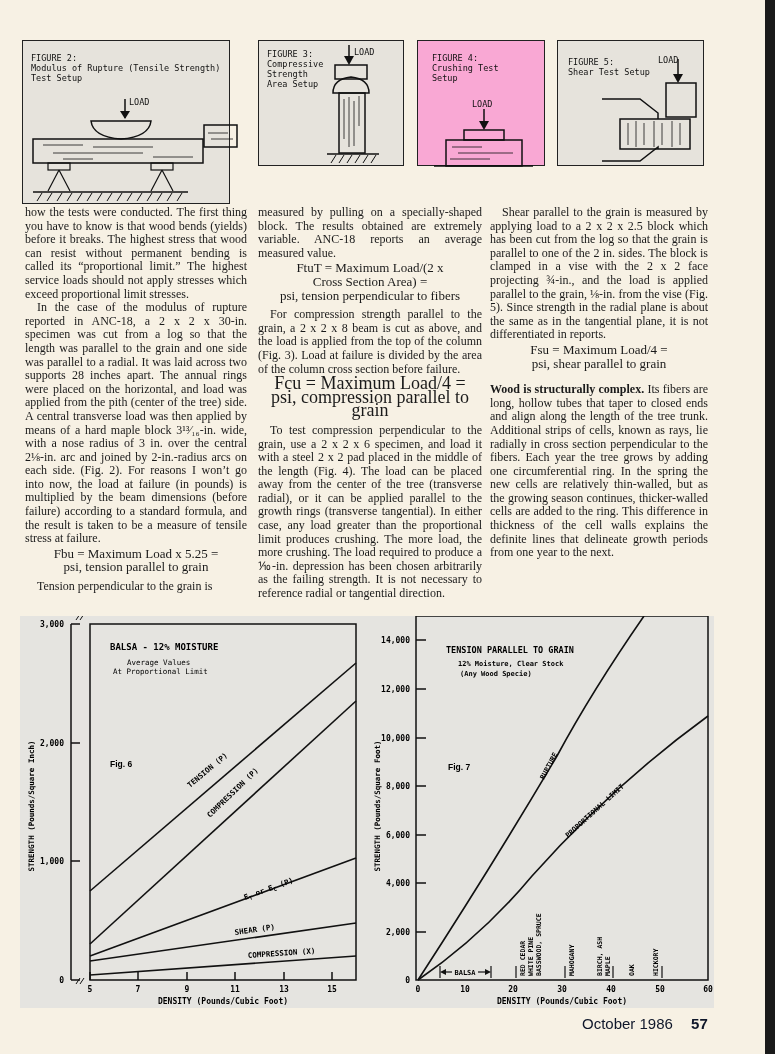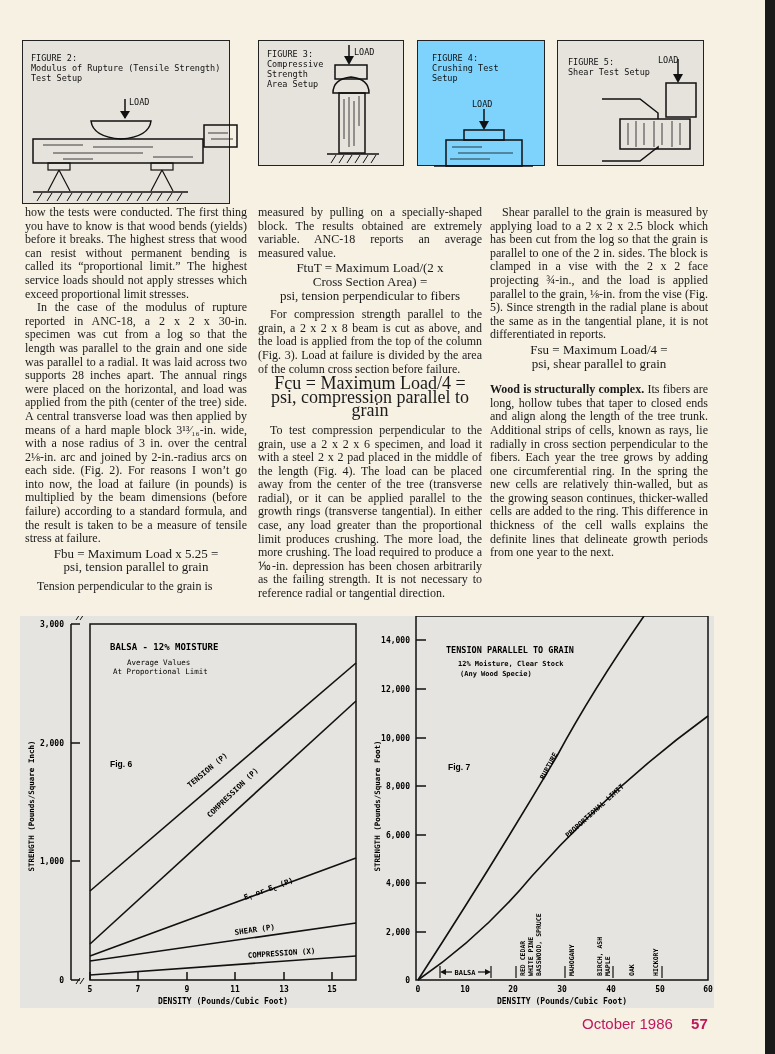--- a/index.html
+++ b/index.html
@@ -9,21 +9,21 @@
   .fig .cap{position:absolute;font-family:"DejaVu Sans Mono",monospace;font-size:8.5px;line-height:10px;white-space:pre;color:#111;}
   .fig svg{position:absolute;left:0;top:0;}
   .col{position:absolute;font-size:12px;line-height:13.6px;text-align:justify;}
   .col p{margin:0;text-indent:12px;}
   .col p.noind{text-indent:0;}
   .col .eq{text-align:center;text-indent:0;margin:1px 0 6px 0;}
   .col .gap{height:7px;}
   b{font-weight:bold;}
   .chart{position:absolute;background:#e5e4e0;}
   .chart svg{position:absolute;left:0;top:0;}
-  .footer{position:absolute;font-family:"Liberation Sans",sans-serif;font-size:15px;color:#be185d;}
+  .footer{position:absolute;font-family:"Liberation Sans",sans-serif;font-size:15px;color:#0f172a;}
 </style>
 </head>
 <body>
 
 <div class="edge"></div>
 
 <div class="fig" style="left:22px;top:40px;width:208px;height:164px;">
   <div class="cap" style="left:8px;top:12px;">FIGURE 2:
 Modulus of Rupture (Tensile Strength)
 Test Setup</div>
@@ -55,21 +55,21 @@
     <rect x="76" y="24" width="32" height="14" fill="none" stroke="#111" stroke-width="1.5"></rect>
     <path d="M74,52 Q74,38 92,36 Q110,38 110,52 Z" fill="none" stroke="#111" stroke-width="1.5"></path>
     <rect x="80" y="52" width="26" height="60" fill="none" stroke="#111" stroke-width="1.5"></rect>
     <path d="M85,58 v40 M90,56 v50 M95,60 v45 M100,55 v30" stroke="#111" stroke-width="0.8"></path>
     <line x1="68" y1="113" x2="120" y2="113" stroke="#111" stroke-width="1.5"></line>
     <path d="M72,122 l5,-8 M80,122 l5,-8 M88,122 l5,-8 M96,122 l5,-8 M104,122 l5,-8 M112,122 l5,-8" stroke="#111" stroke-width="1"></path>
   </svg>
   <div class="cap" style="left:95px;top:6px;">LOAD</div>
 </div>
 
-<div class="fig" style="left:417px;top:40px;width:128px;height:126px;background:#7dd3fc;">
+<div class="fig" style="left:417px;top:40px;width:128px;height:126px;background:#f9a8d4;">
   <div class="cap" style="left:14px;top:12px;">FIGURE 4:
 Crushing Test
 Setup</div>
   <svg width="128" height="126">
     <line x1="66" y1="68" x2="66" y2="86" stroke="#111" stroke-width="1.5"></line>
     <polygon points="61,80 71,80 66,89" fill="#111"></polygon>
     <rect x="46" y="89" width="40" height="10" fill="none" stroke="#111" stroke-width="1.5"></rect>
     <rect x="28" y="99" width="76" height="26" fill="none" stroke="#111" stroke-width="1.5"></rect>
     <path d="M34,106 h30 M40,112 h55 M32,118 h40" stroke="#111" stroke-width="0.8"></path>
     <line x1="16" y1="125" x2="115" y2="125" stroke="#111" stroke-width="1.5"></line>

